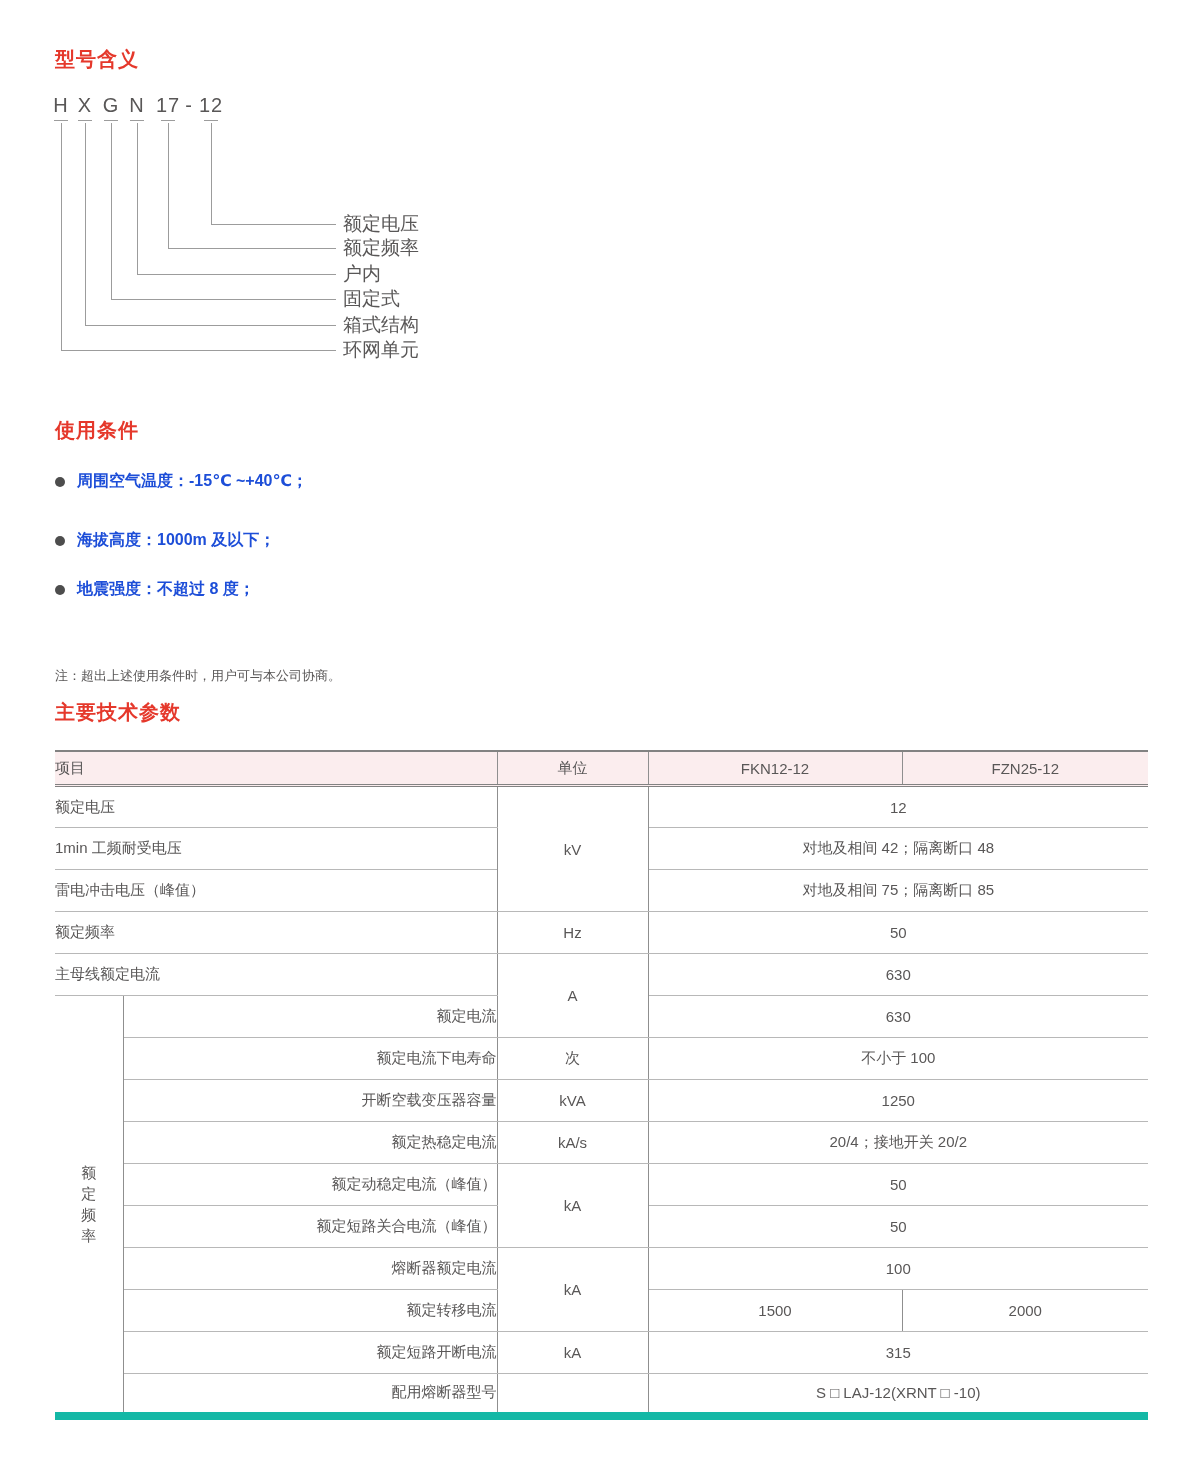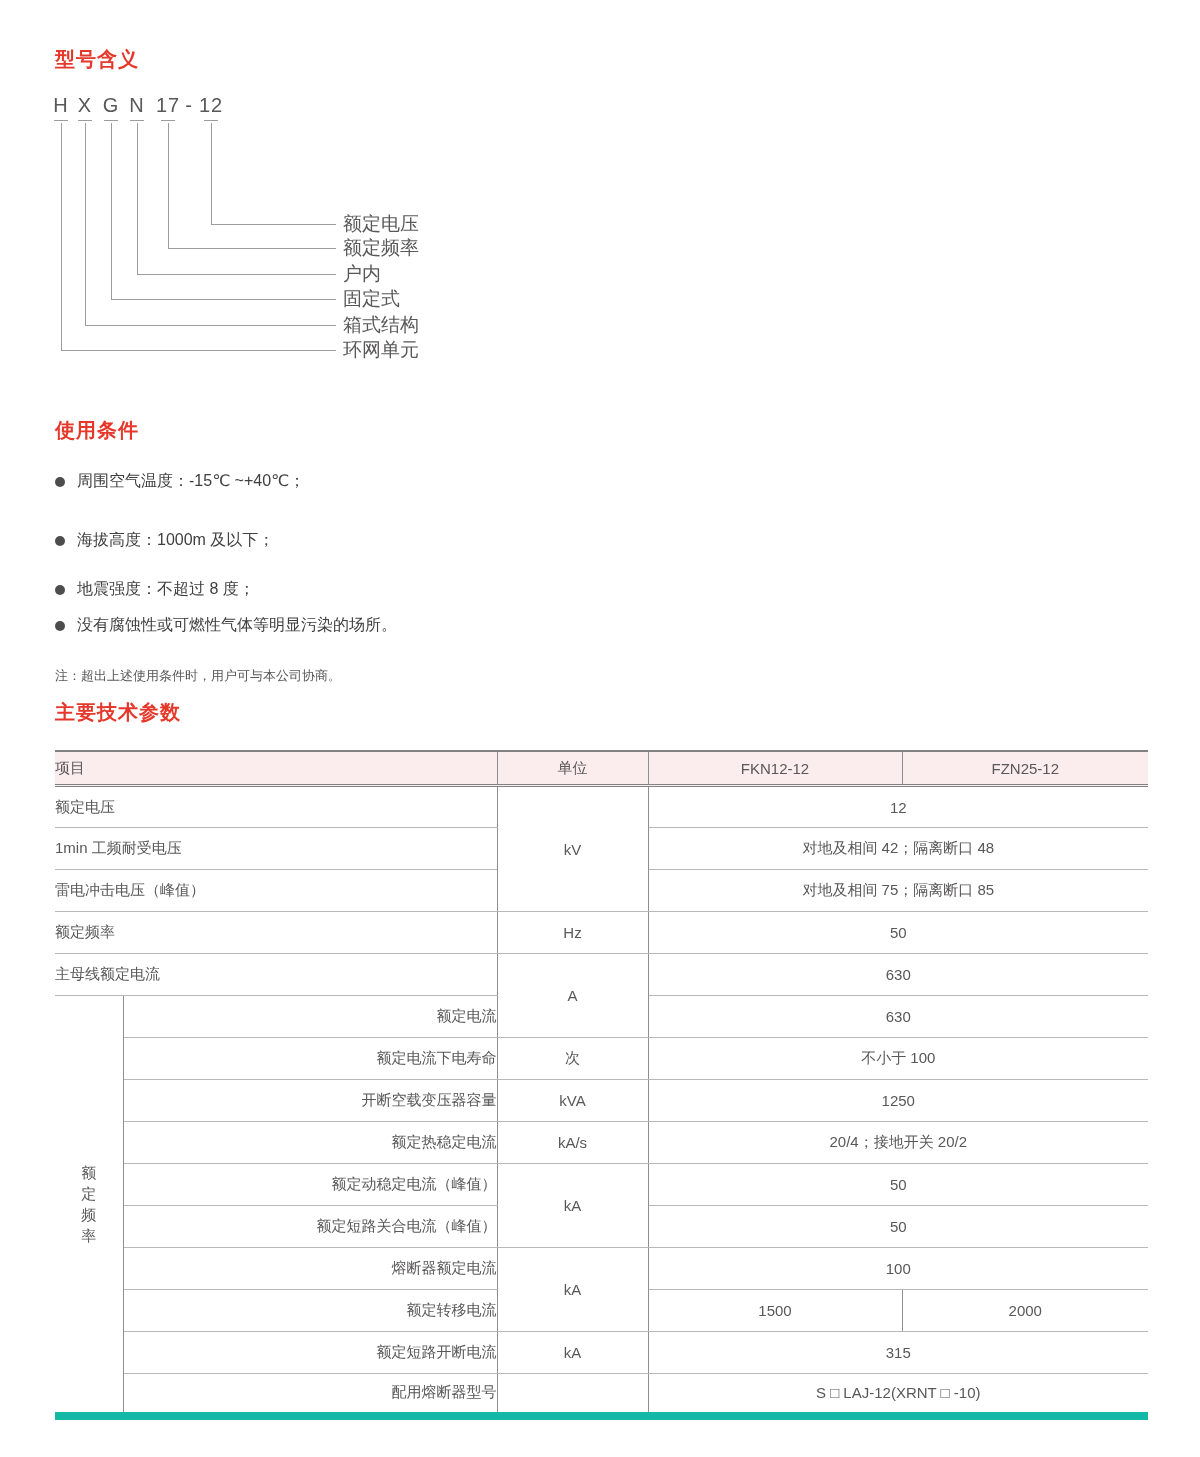--- a/index.html
+++ b/index.html
@@ -57,21 +57,21 @@
     display:flex;
     align-items:center;
     white-space:nowrap;
   }
   .dot{
     width:10px;height:10px;border-radius:50%;
     background:#4d4d4d;
     margin-right:12px;
     flex:0 0 auto;
   }
-  .bullet-text{font-size:16px;color:#404040;}
+  .bullet-text{font-size:16px;color:#1d4ed8;font-weight:bold;}
   .note-text{
     position:absolute;
     left:55px;
     font-size:13px;
     color:#595757;
     white-space:nowrap;
   }
   
   table.params{
     position:absolute;
@@ -158,24 +158,20 @@
     <span class="bullet-text">周围空气温度：-15℃ ~+40℃；</span>
   </div>
   <div class="bullet-row" style="top:530px;justify-content:space-between;">
     <span class="dot"></span>
     <span class="bullet-text">海拔高度：1000m 及以下；</span>
   </div>
   <div class="bullet-row" style="top:579px;">
     <span class="dot"></span>
     <span class="bullet-text">地震强度：不超过 8 度；</span>
   </div>
-  <div class="bullet-row" style="top:615px;">
-    <span class="dot"></span>
-    <span class="bullet-text">没有腐蚀性或可燃性气体等明显污染的场所。</span>
-  </div>
   <div class="note-text" style="top:667px;">注：超出上述使用条件时，用户可与本公司协商。</div>
 
   <div class="sec-title" style="top:699px;">主要技术参数</div>
 
   <table class="params">
     <colgroup>
       <col style="width:68px">
         <col style="width:374px">
         <col style="width:151px">
         <col style="width:254px">

